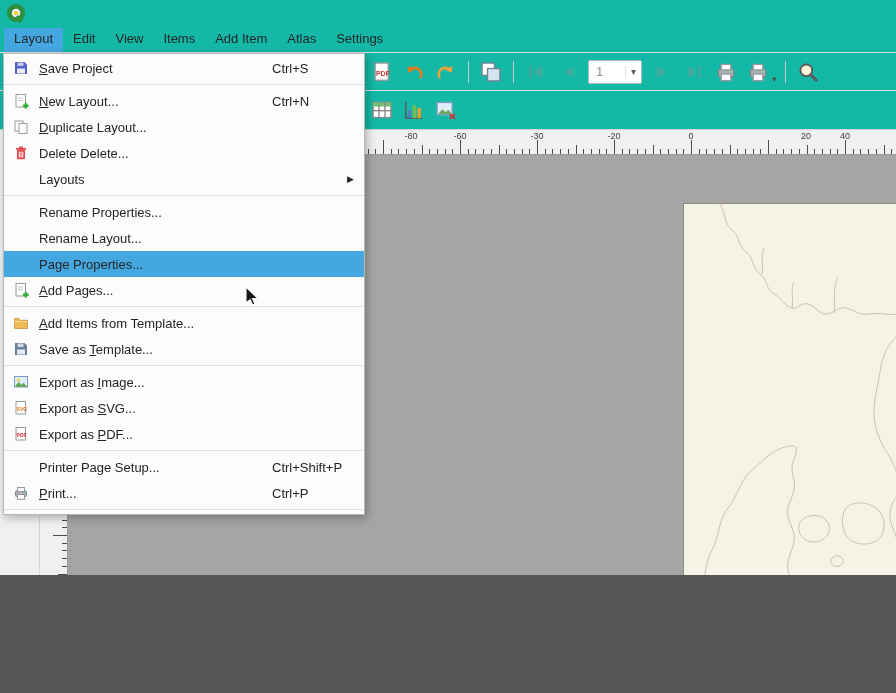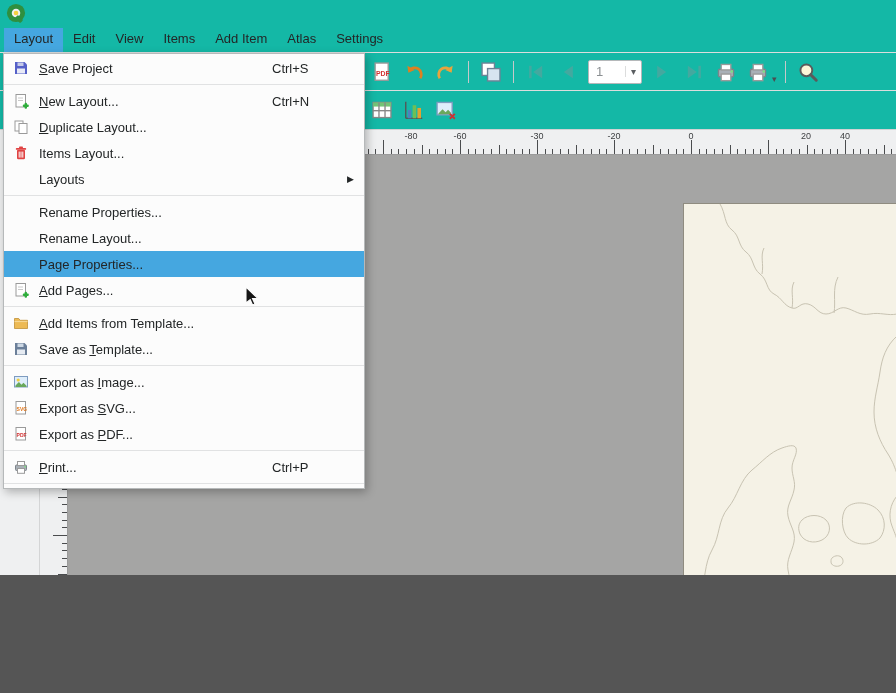--- a/index.html
+++ b/index.html
@@ -477,21 +477,21 @@
             <rect x="4" y="4.8" width="8" height="9.4" rx="1.2" fill="#e04343"></rect>
             <rect x="2.8" y="3" width="10.4" height="1.8" rx=".9" fill="#e04343"></rect>
             <rect x="6" y="1.6" width="4" height="1.6" rx=".8" fill="#e04343"></rect>
             <g stroke="#fff">
               <line x1="6.2" y1="6.6" x2="6.2" y2="12.6"></line>
               <line x1="8" y1="6.6" x2="8" y2="12.6"></line>
               <line x1="9.8" y1="6.6" x2="9.8" y2="12.6"></line>
             </g>
           </svg>
         </span>
-        <span class="lbl">Items Layout...</span>
+        <span class="lbl">Delete Delete...</span>
       </div>
       <div class="mi">
         <span class="ic"></span>
         <span class="lbl">Layouts</span>
         <span class="sub">▶</span>
       </div>
       <div class="msep"></div>
       <div class="mi">
         <span class="ic"></span>
         <span class="lbl">Rename Properties...</span>
@@ -561,20 +561,25 @@
       <div class="mi">
         <span class="ic">
           <svg width="16" height="16" viewBox="0 0 16 16">
             <rect x="3" y="1.5" width="9.5" height="12.5" fill="#fff" stroke="#9a9a9a"></rect>
             <text x="3.6" y="11" font-size="5" fill="#d23333" font-weight="bold">PDF</text>
           </svg>
         </span>
         <span class="lbl">Export as <u>P</u>DF...</span>
       </div>
       <div class="msep"></div>
+      <div class="mi">
+        <span class="ic"></span>
+        <span class="lbl">Printer Page Setup...</span>
+        <span class="sc">Ctrl+Shift+P</span>
+      </div>
       <div class="mi">
         <span class="ic">
           <svg width="16" height="16" viewBox="0 0 16 16">
             <rect x="2.5" y="6" width="11" height="5.5" rx="1" fill="#a9b0b7" stroke="#7d848b"></rect>
             <rect x="4.5" y="2.5" width="7" height="4" fill="#fff" stroke="#9a9a9a"></rect>
             <rect x="4.5" y="9.5" width="7" height="4.8" fill="#fff" stroke="#9a9a9a"></rect>
             <circle cx="12.2" cy="7.6" r=".9" fill="#7ee081"></circle>
           </svg>
         </span>
         <span class="lbl"><u>P</u>rint...</span>

